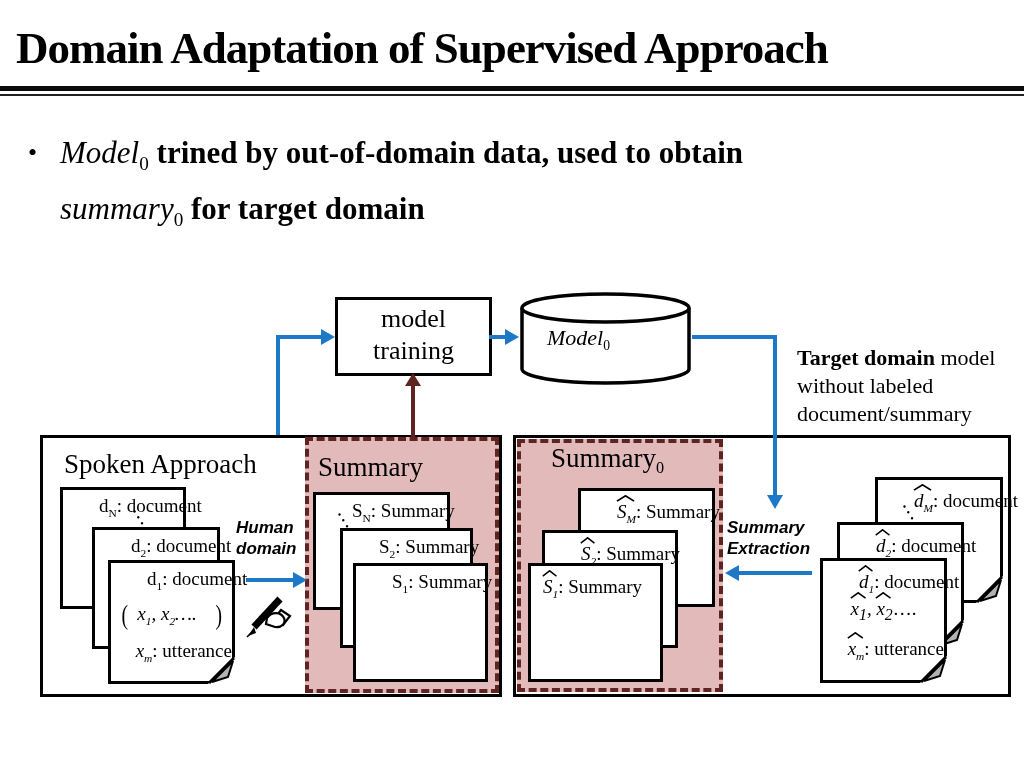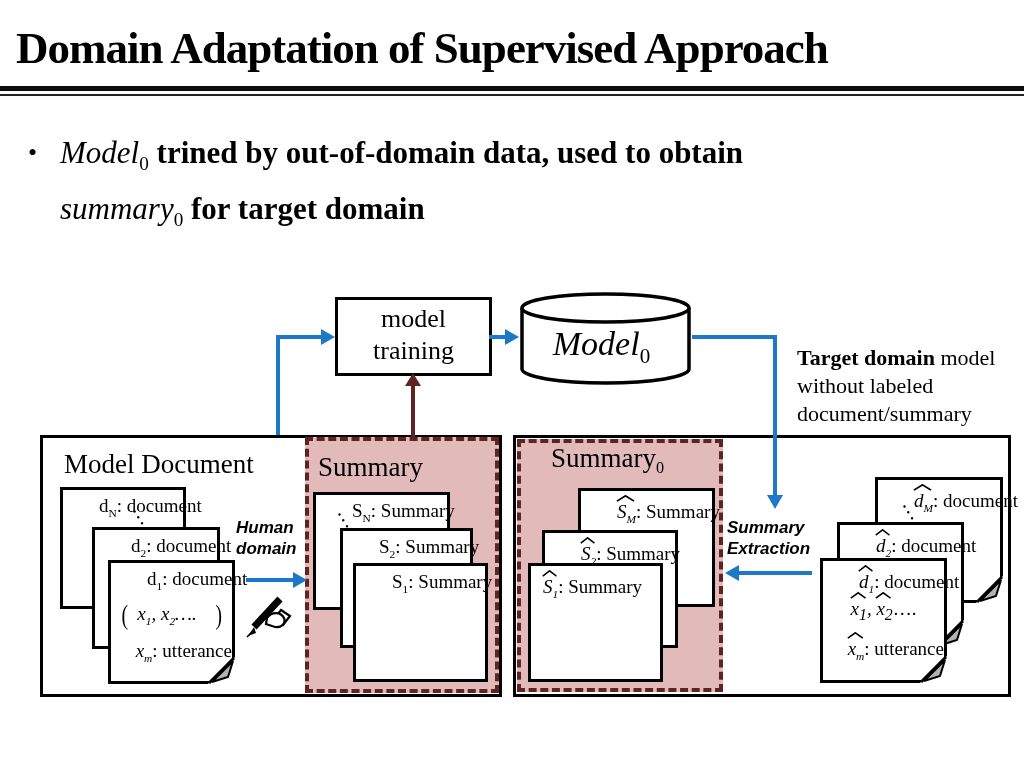--- a/index.html
+++ b/index.html
@@ -13,21 +13,21 @@
   .bullet{left:28px;top:130px;width:960px;font-size:31px;line-height:45px;}
   .bullet .bgl{display:inline-block;width:32px;font-size:26px;vertical-align:2px;}
   .bullet .mth{font-style:italic;font-weight:normal;}
   .bullet b{font-weight:bold;}
   .bullet sub, .mth-sub{font-size:0.62em;}
   .bline2{padding-left:32px;}
   
   .box{border:3px solid #000;background:#fff;}
   .mt-box{left:335px;top:297px;width:151px;height:70px;text-align:center;font-size:26px;line-height:32px;padding-top:3px;}
   .cyl-wrap{left:519px;top:291px;width:173px;height:95px;}
-  .cyl-label{left:515px;top:325px;width:173px;text-align:center;font-style:italic;font-size:34px;}
+  .cyl-label{left:492px;top:325px;width:173px;text-align:center;font-style:italic;font-size:22px;}
   
   .panel{border:3px solid #000;background:#fff;}
   .left-panel{left:40px;top:435px;width:456px;height:256px;}
   .right-panel{left:513px;top:435px;width:492px;height:256px;}
   .pinkbox{background:#e2baba;border:4px dashed #5f2422;}
   .pink-summary{left:305px;top:437px;width:186px;height:248px;}
   .pink-summary0{left:517px;top:439px;width:198px;height:245px;}
   .panel-title{font-size:27px;white-space:nowrap;}
   .panel-title sub{font-size:0.6em;}
   
@@ -77,21 +77,21 @@
     <div><b>Target domain</b><span> model</span></div>
     <div><span>without labeled</span></div>
     <div><span>document/summary</span></div>
   </div>
 
   <div class="abs panel left-panel"></div>
   <div class="abs panel right-panel"></div>
   <div class="abs pinkbox pink-summary"></div>
   <div class="abs pinkbox pink-summary0"></div>
 
-  <div class="abs panel-title" style="left:64px;top:449px;">Model Document</div>
+  <div class="abs panel-title" style="left:64px;top:449px;">Spoken Approach</div>
   <div class="abs panel-title" style="left:318px;top:452px;">Summary</div>
   <div class="abs panel-title" style="left:551px;top:443px;"><span>Summary</span><sub>0</sub></div>
 
   <div class="card" style="left:60px;top:487px;width:120px;height:116px;">
     <div class="clabel"><span>d</span><sub>N</sub><span>: document</span></div>
   </div>
   <div class="abs ddots" style="left:140px;top:505px;">···</div>
   <div class="card" style="left:92px;top:527px;width:122px;height:116px;">
     <div class="clabel"><span>d</span><sub>2</sub><span>: document</span></div>
   </div>

